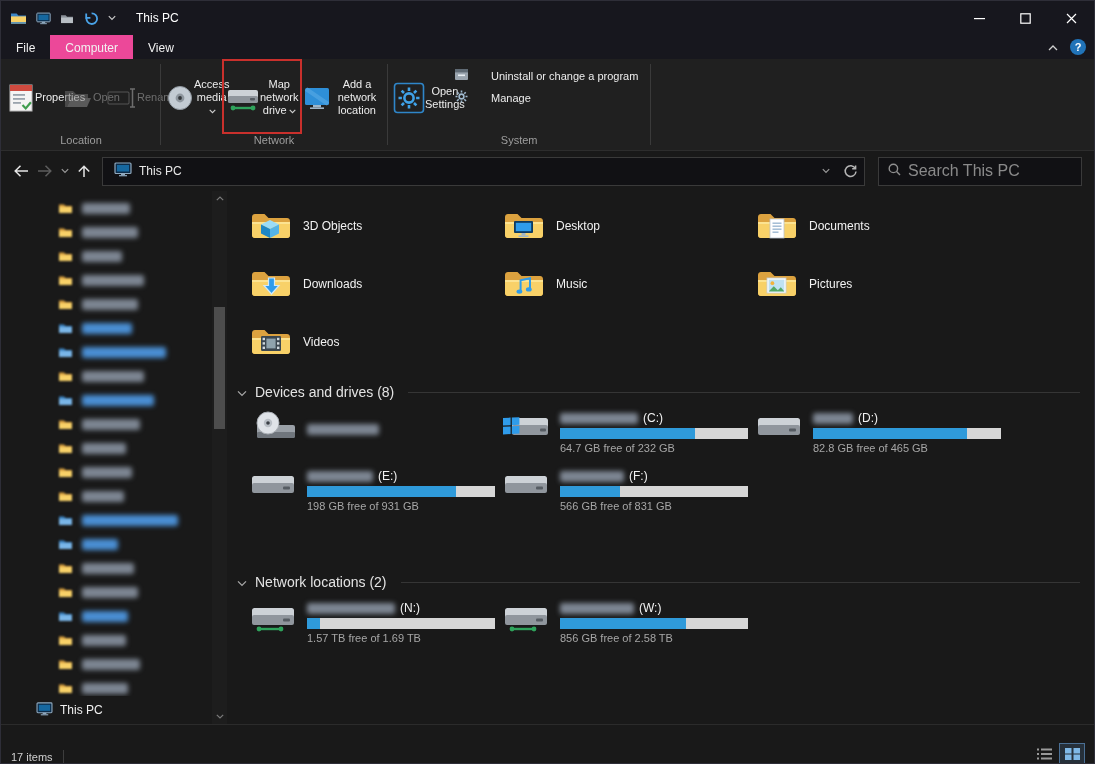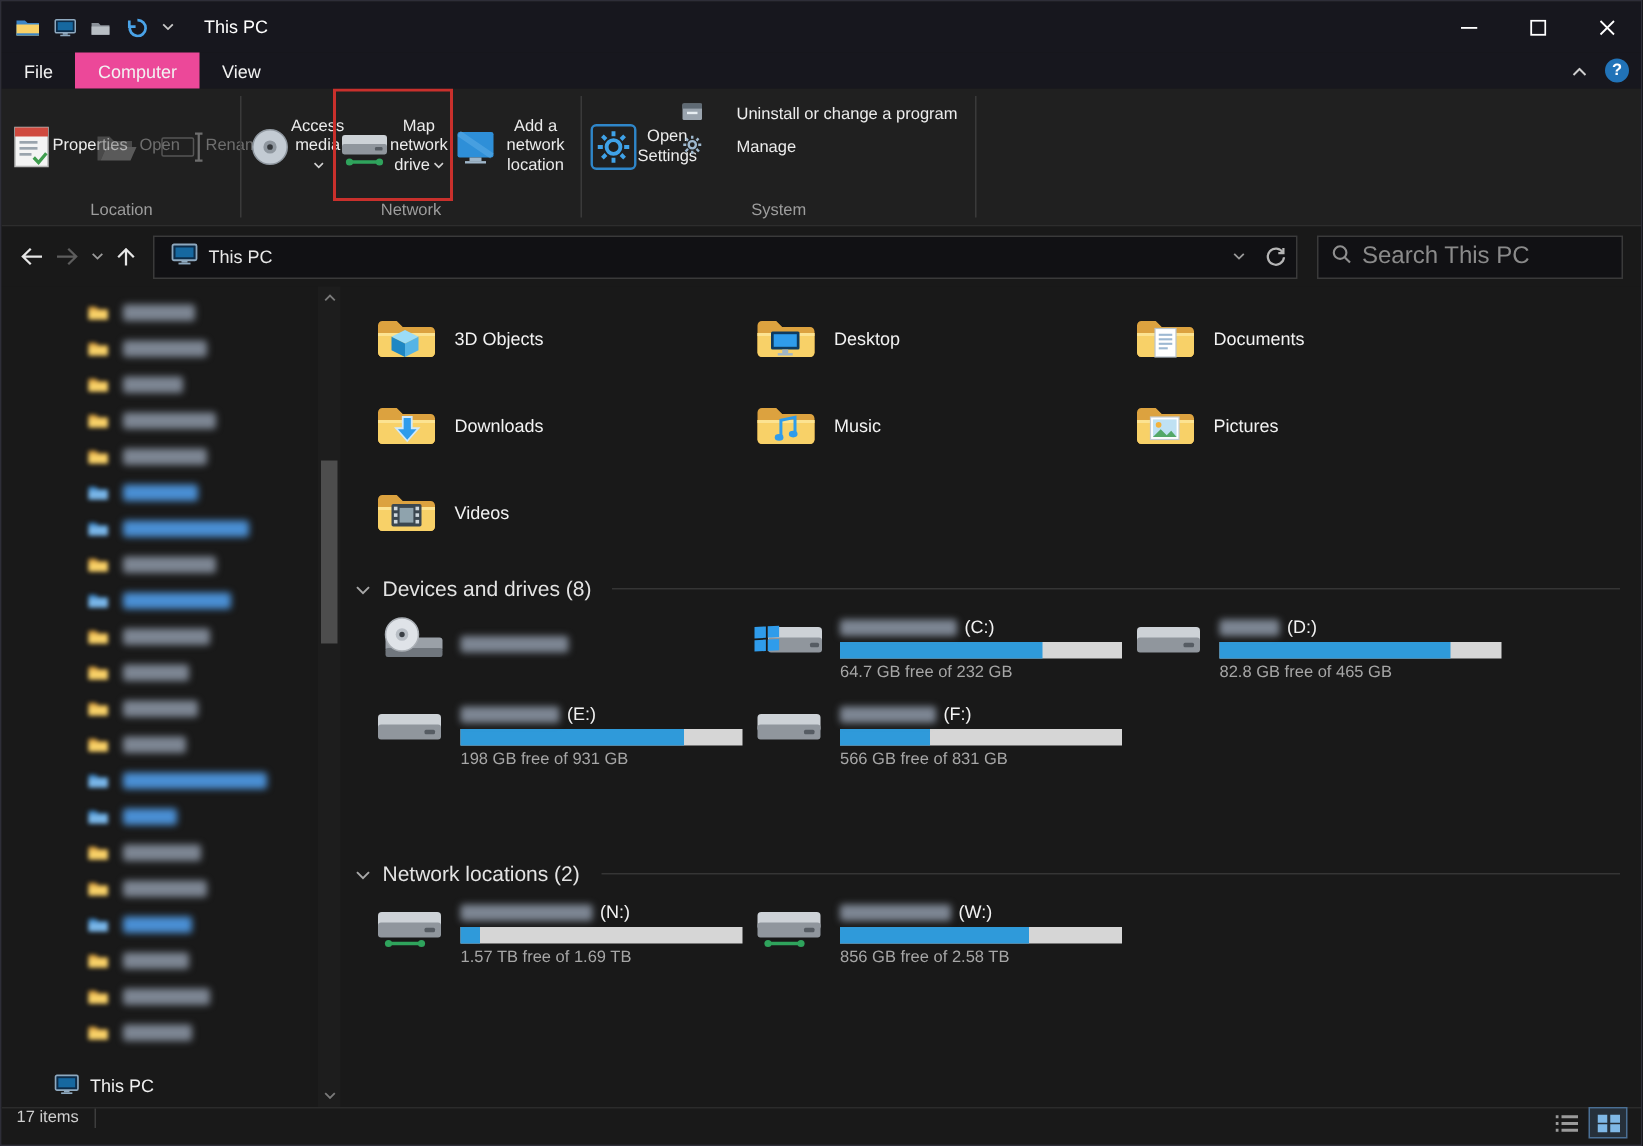--- a/index.html
+++ b/index.html
@@ -74,21 +74,21 @@
   .drive-tile{align-items:flex-start;}
   .drive-info{display:flex;flex-direction:column;gap:3px;padding-top:2px;min-width:0;}
   .drive-name{display:flex;align-items:center;gap:5px;height:14px;}
   .drive-letter{font-size:12px;color:#f2f2f2;white-space:nowrap;}
   .drive-bar{width:188px;height:11px;background:#d6d6d6;}
   .drive-bar-fill{height:100%;background:#2f9ada;}
   .drive-free{font-size:11px;color:#a6a6a6;white-space:nowrap;}
   .drives-grid-extra{margin-bottom:56px;}
 
   
-  .statusbar{height:25px;background:#191919;border-top:1px solid #2b2b2b;display:flex;align-items:flex-start;padding:0 10px;flex:0 0 auto;}
+  .statusbar{height:39px;background:#191919;border-top:1px solid #2b2b2b;display:flex;align-items:flex-end;padding:0 10px;flex:0 0 auto;}
   .status-count{font-size:11px;color:#cfcfcf;}
   .status-sep{width:1px;height:13px;background:#3d3d3d;margin-left:10px;}
   .view-toggles{margin-left:auto;display:flex;gap:4px;}
   .vt{width:24px;height:19px;display:flex;align-items:center;justify-content:center;}
   .vt.active{background:#26303a;outline:1px solid #4a6f94;}
 </style>
 </head>
 <body>
 
 <div class="window">

